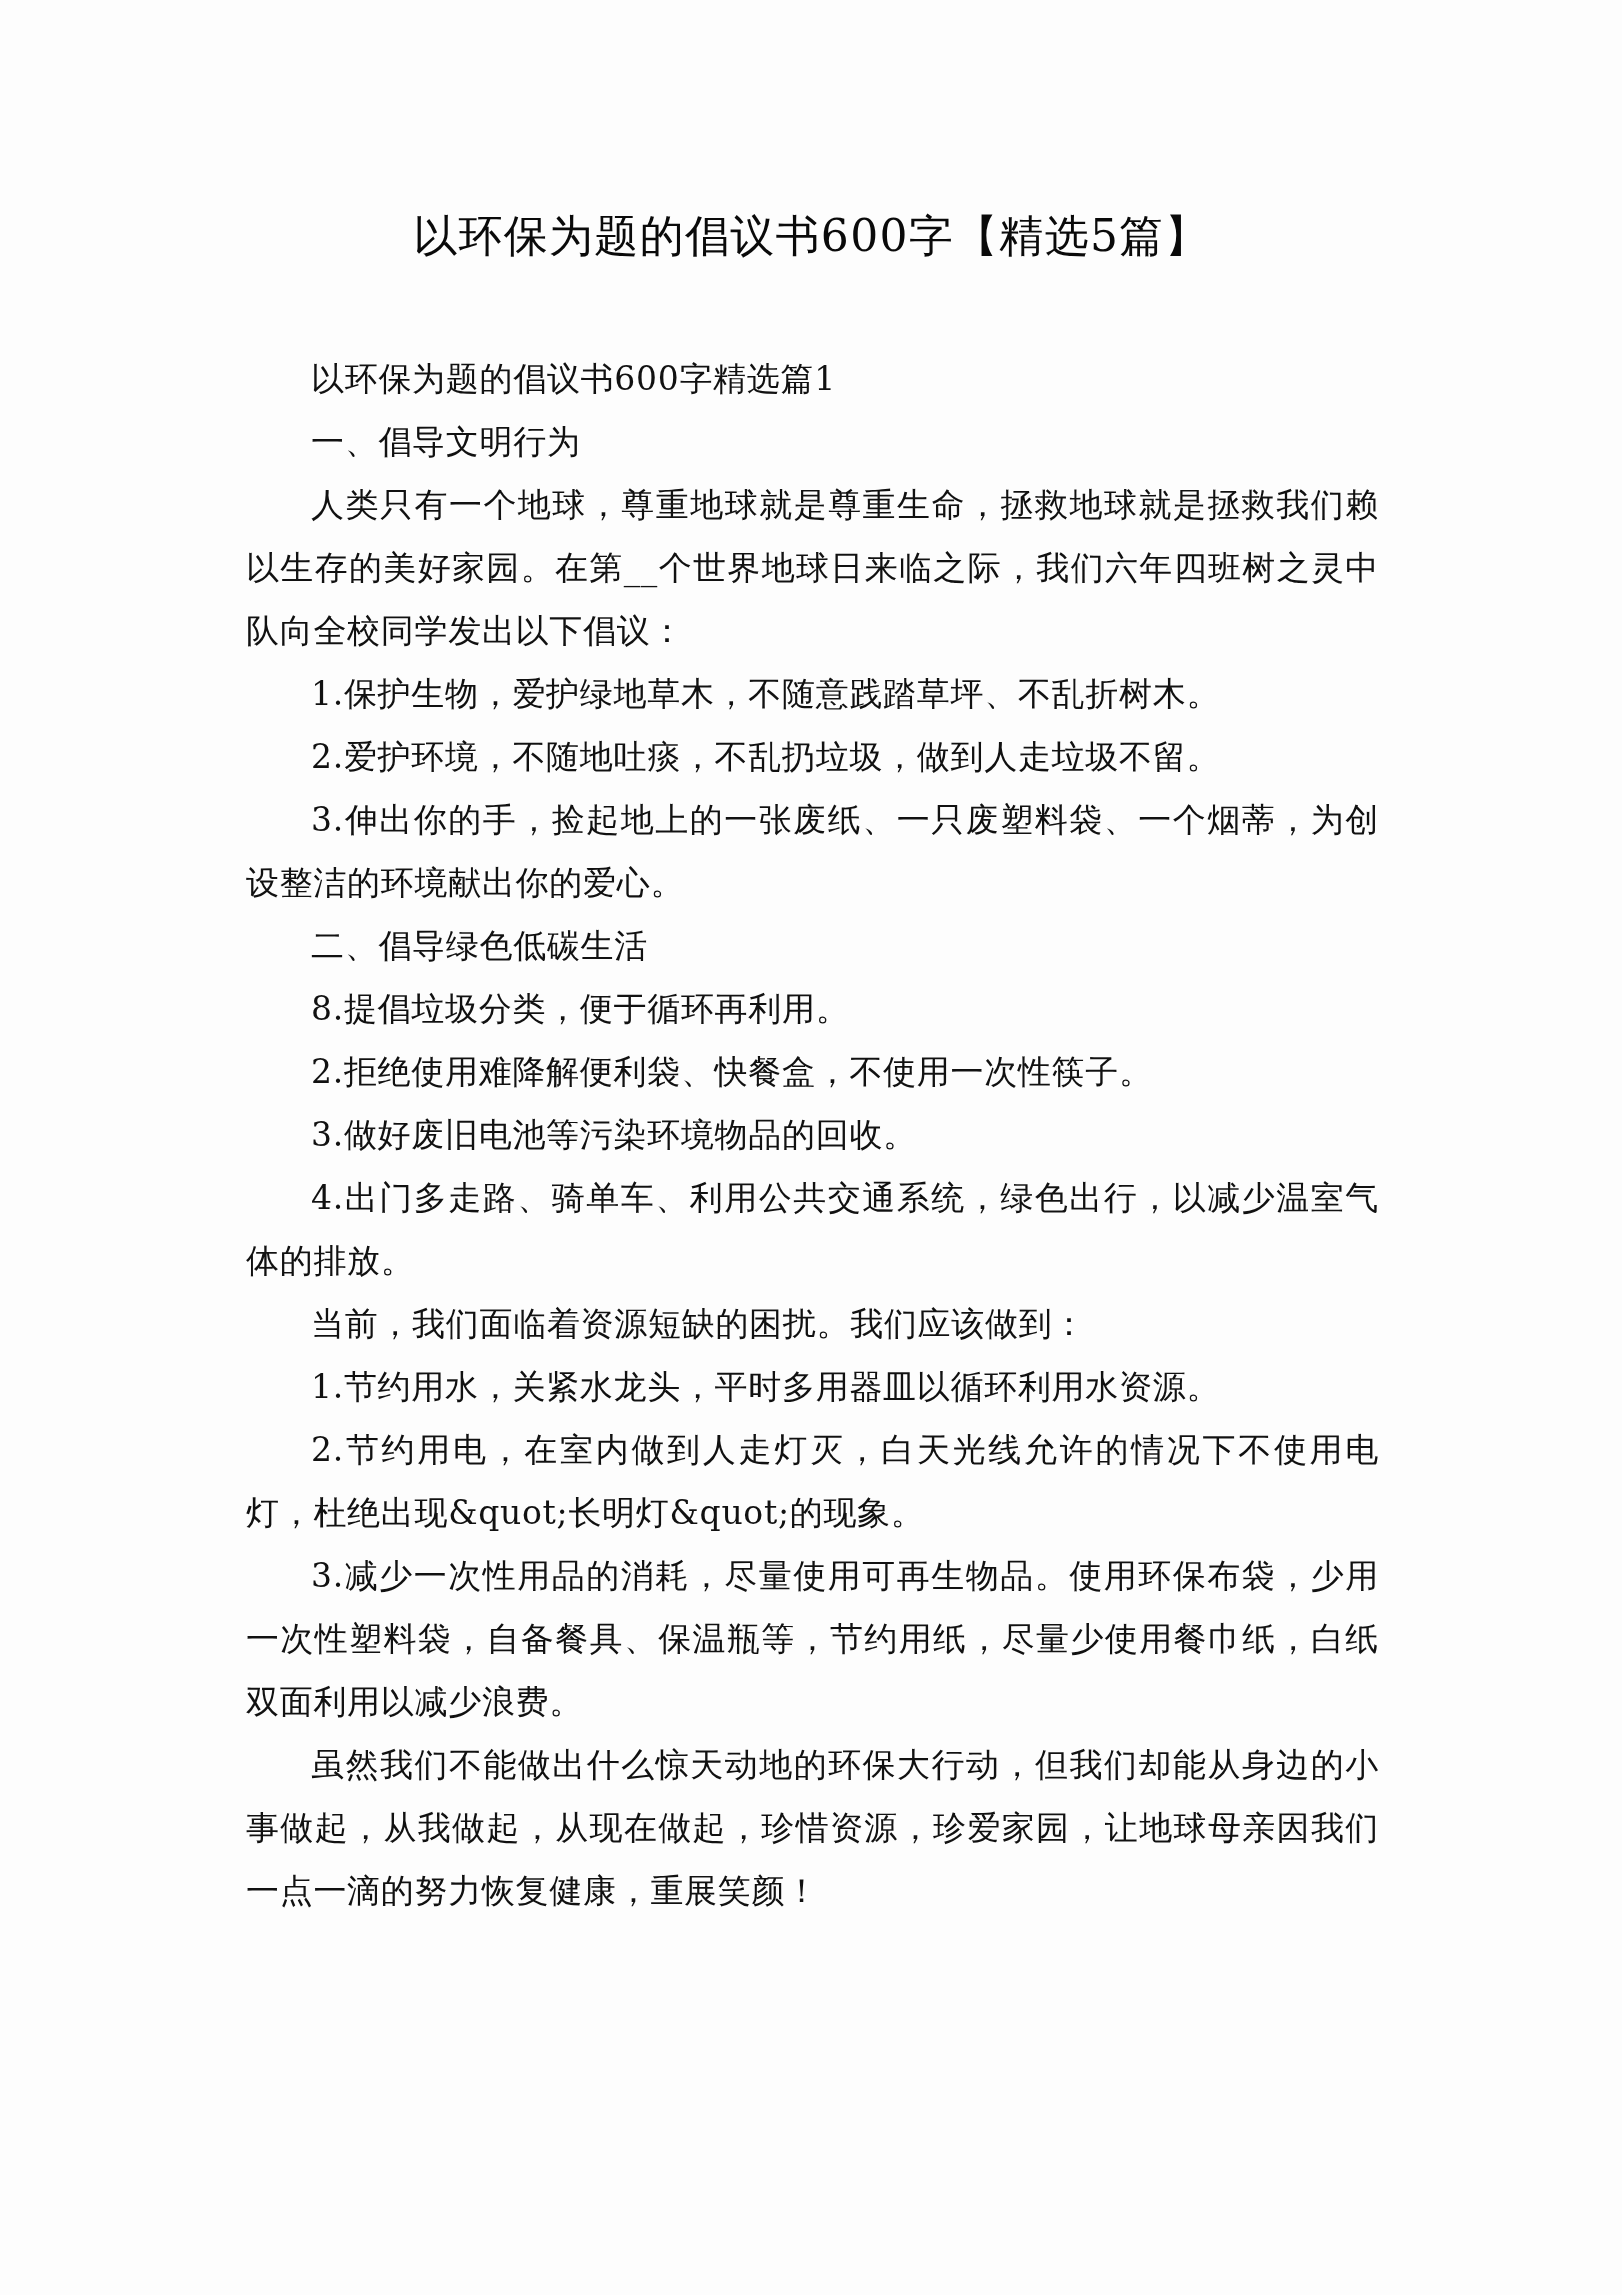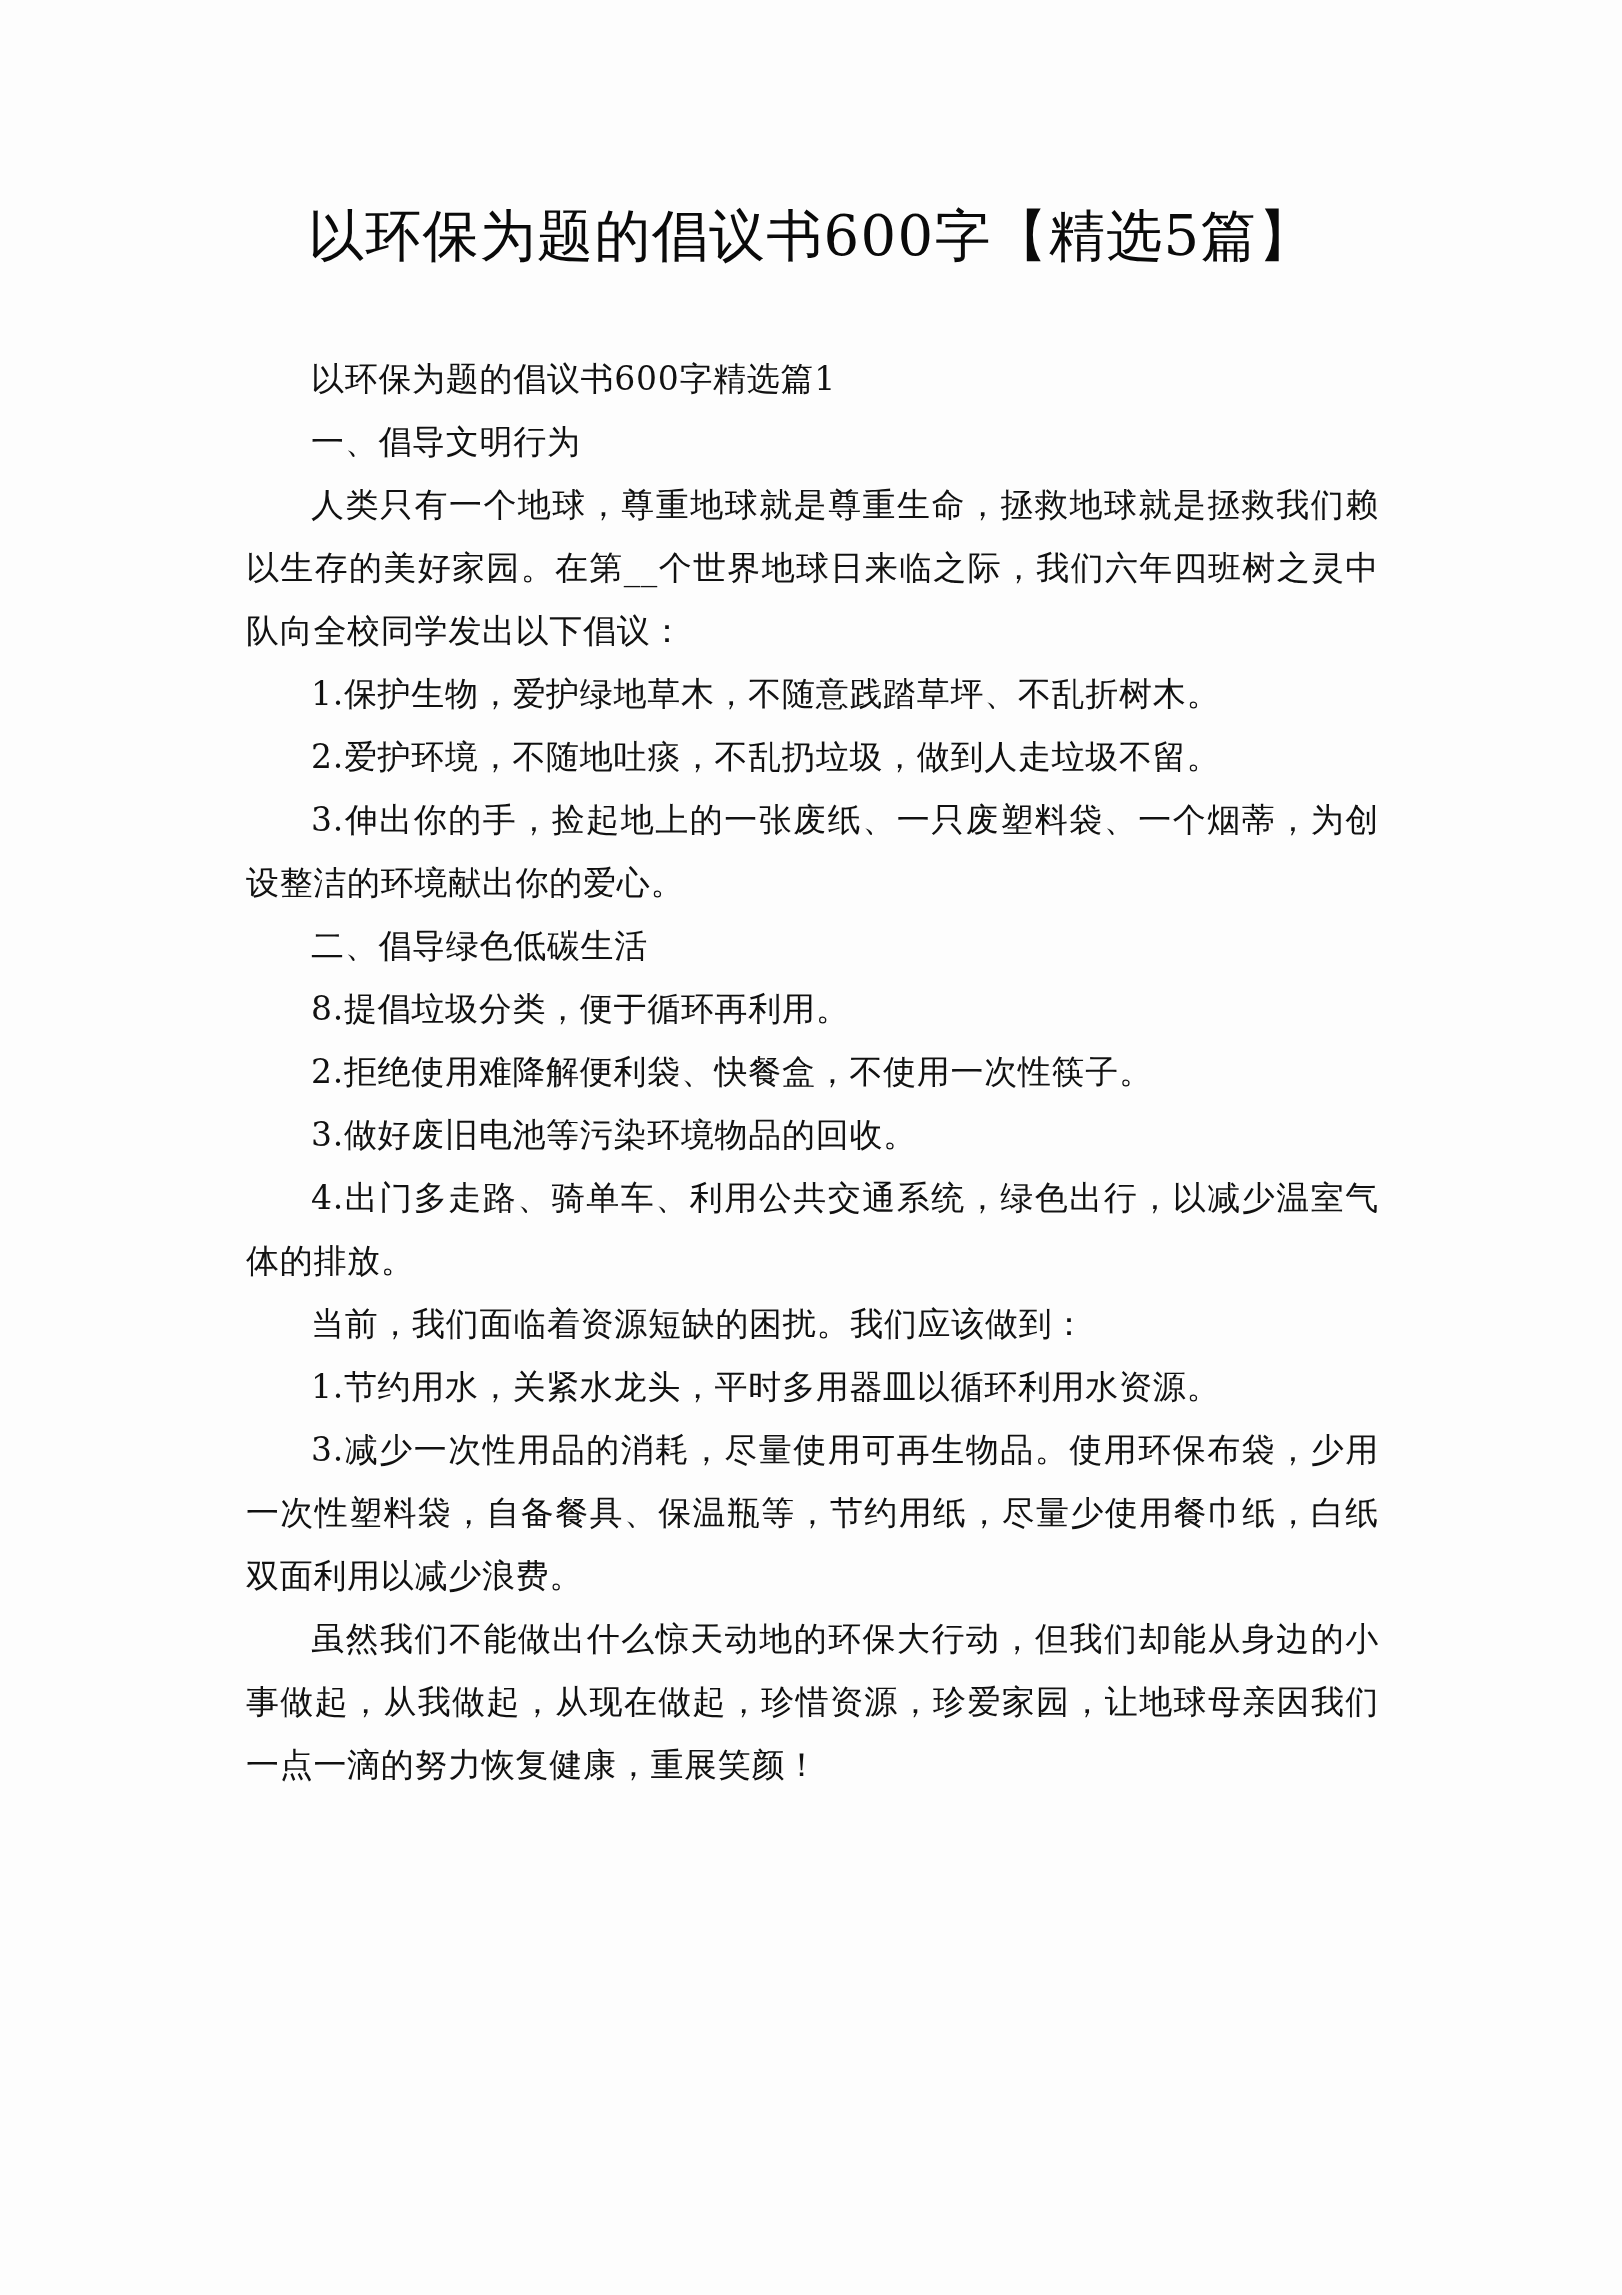--- a/index.html
+++ b/index.html
@@ -22,21 +22,21 @@
       width: 1623px;
       height: 2295px;
       background: #fdfdfd;
     }
     .doc-title {
       position: absolute;
       left: 0;
       top: 196px;
       width: 1623px;
       text-align: center;
-      font-size: 56px;
+      font-size: 44px;
       line-height: 79px;
       font-weight: normal;
       letter-spacing: 1.3px;
       margin: 0;
       color: #0a0a0a;
     }
     .body {
       position: absolute;
       left: 246px;
       top: 347px;
@@ -68,17 +68,18 @@
     <p class="para indent">1.保护生物，爱护绿地草木，不随意践踏草坪、不乱折树木。</p>
     <p class="para indent">2.爱护环境，不随地吐痰，不乱扔垃圾，做到人走垃圾不留。</p>
     <p class="para indent">3.伸出你的手，捡起地上的一张废纸、一只废塑料袋、一个烟蒂，为创设整洁的环境献出你的爱心。</p>
     <p class="para indent">二、倡导绿色低碳生活</p>
     <p class="para indent">8.提倡垃圾分类，便于循环再利用。</p>
     <p class="para indent">2.拒绝使用难降解便利袋、快餐盒，不使用一次性筷子。</p>
     <p class="para indent">3.做好废旧电池等污染环境物品的回收。</p>
     <p class="para indent">4.出门多走路、骑单车、利用公共交通系统，绿色出行，以减少温室气体的排放。</p>
     <p class="para indent">当前，我们面临着资源短缺的困扰。我们应该做到：</p>
     <p class="para indent">1.节约用水，关紧水龙头，平时多用器皿以循环利用水资源。</p>
+    <p class="para indent">2.节约用电，在室内做到人走灯灭，白天光线允许的情况下不使用电灯，杜绝出现&amp;quot;长明灯&amp;quot;的现象。</p>
     <p class="para indent">3.减少一次性用品的消耗，尽量使用可再生物品。使用环保布袋，少用一次性塑料袋，自备餐具、保温瓶等，节约用纸，尽量少使用餐巾纸，白纸双面利用以减少浪费。</p>
     <p class="para indent">虽然我们不能做出什么惊天动地的环保大行动，但我们却能从身边的小事做起，从我做起，从现在做起，珍惜资源，珍爱家园，让地球母亲因我们一点一滴的努力恢复健康，重展笑颜！</p>
   </div>
 </div>
 
 
 </body></html>

